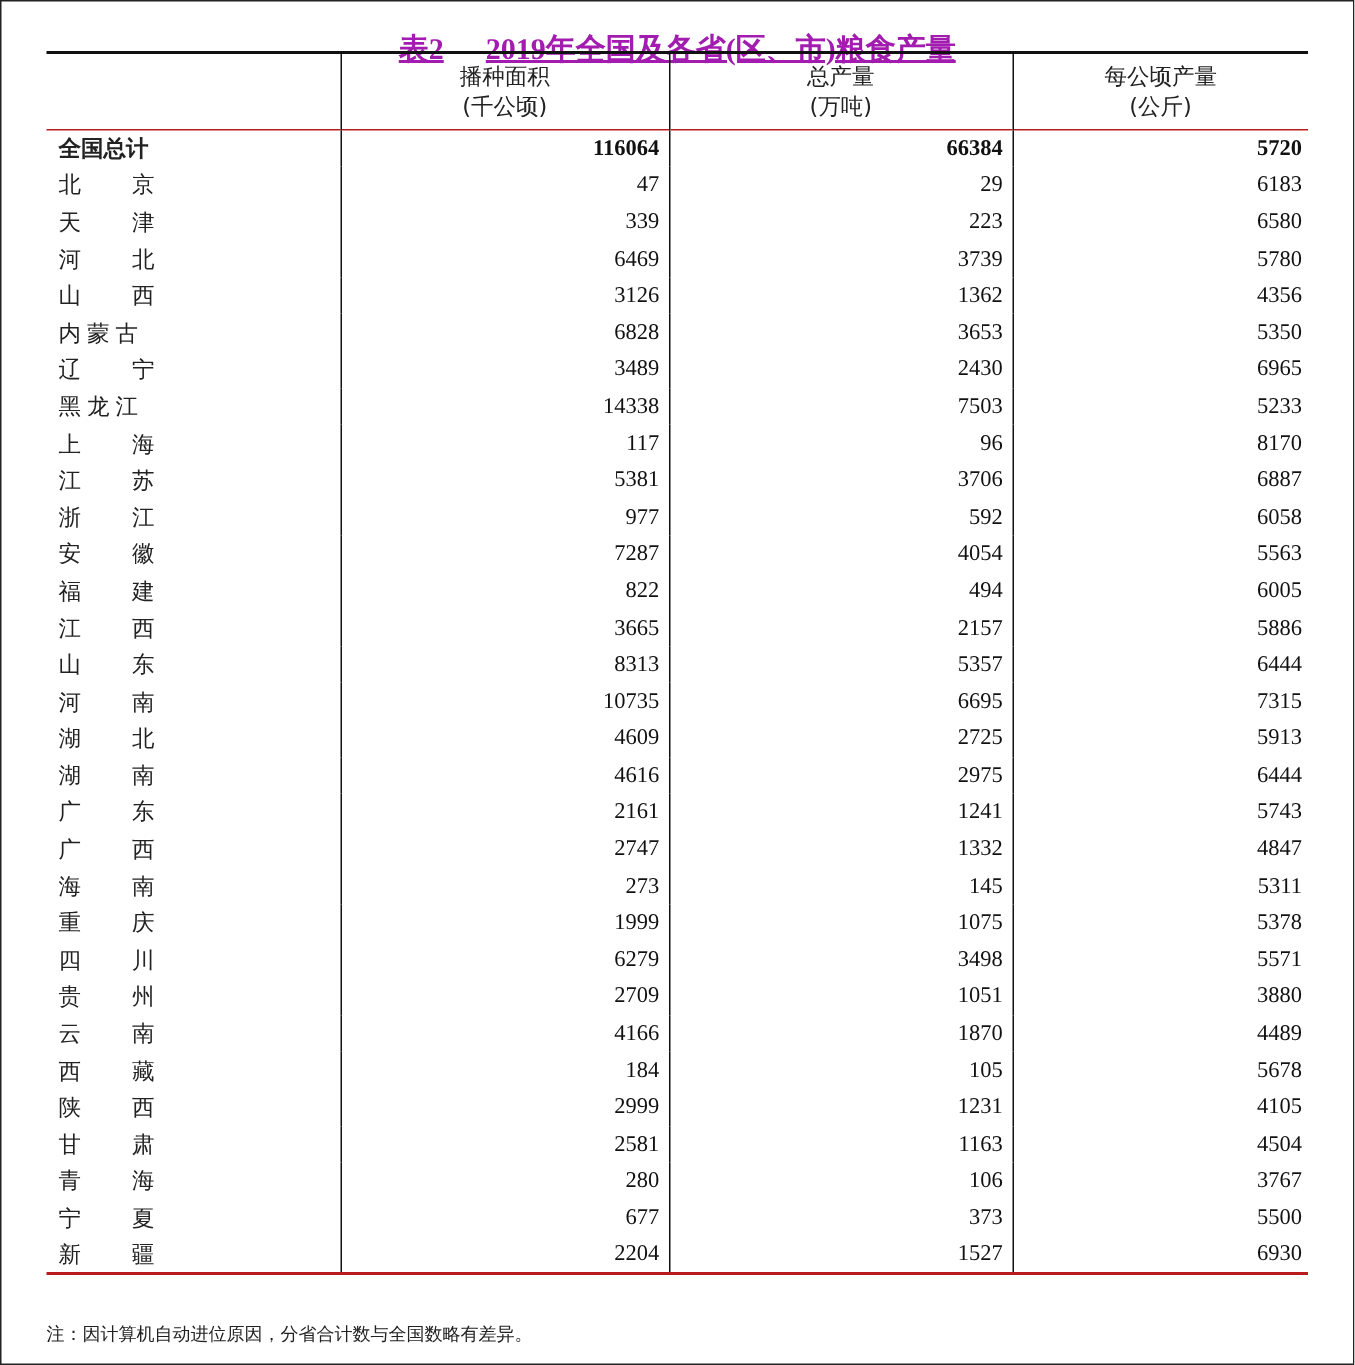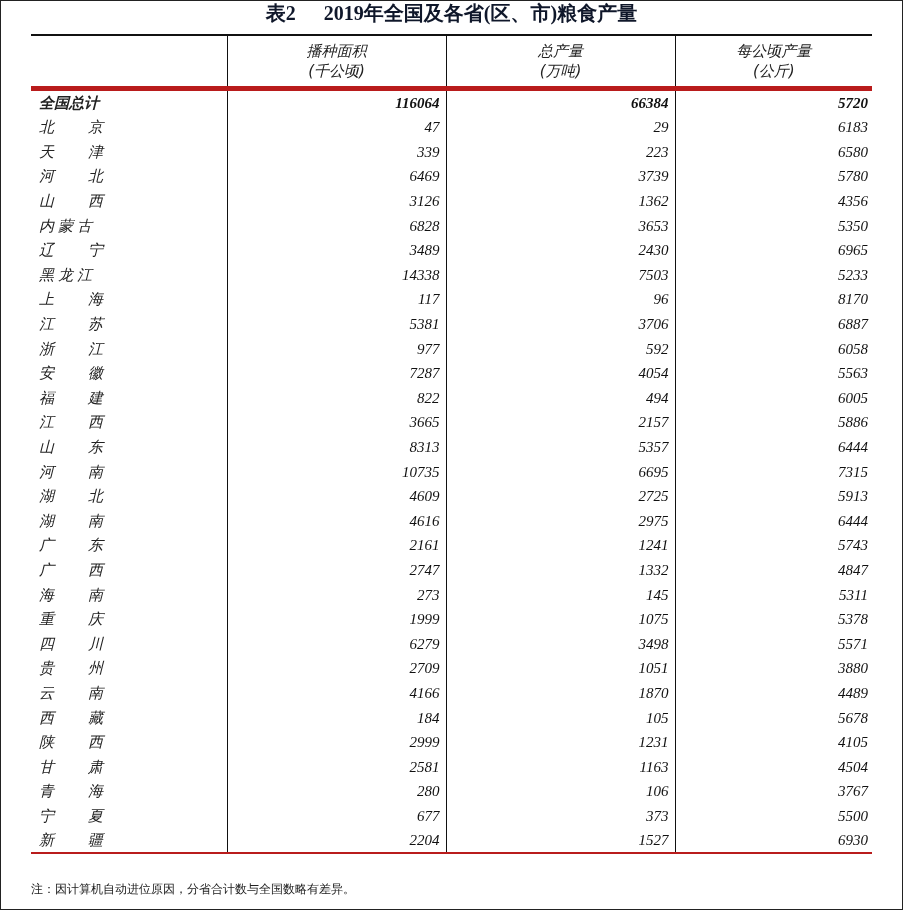--- a/index.html
+++ b/index.html
@@ -1,32 +1,32 @@
 <!DOCTYPE html>
 <html><head>
 <meta charset="utf-8">
 <style>
   html, body { margin: 0; padding: 0; background: #ffffff; }
   body { width: 903px; height: 910px; position: relative; overflow: hidden;
          font-family: "Liberation Serif", "DejaVu Serif", serif; color: #111; }
   .frame { position: absolute; left: 0; top: 0; width: 901px; height: 908px;
            border: 1px solid #222; }
-  .title { position: absolute; left: 0; top: 0; width: 903px; text-align: center;
-           font-size: 20px; line-height: 26px; font-weight: bold; color: #0f172a; }
+  .title { position: absolute; left: 0; top: 20px; width: 903px; text-align: center;
+           font-size: 20px; line-height: 26px; font-weight: bold; color: #a21caf; text-decoration: underline; }
   .title .tno { margin-right: 28px; }
   .title .tname { font-weight: bold; }
   table { position: absolute; left: 31px; top: 34px; width: 841px;
           border-collapse: collapse; table-layout: fixed; }
   col.c0 { width: 196px; } col.c1 { width: 219px; } col.c2 { width: 229px; } col.c3 { width: 197px; }
-  thead tr { border-top: 2px solid #111; border-bottom: 5px solid #b91c1c; font-style: italic; }
+  thead tr { border-top: 2px solid #111; border-bottom: 1px solid #b91c1c; }
   thead th { height: 50px; font-weight: normal; font-size: 15px; line-height: 20px;
              text-align: center; vertical-align: middle; color: #222;
              font-family: "DejaVu Sans", sans-serif; padding: 0; }
   th + th, td + td { border-left: 1px solid #111; }
-  tbody tr { height: 24.6px; font-style: italic; }
+  tbody tr { height: 24.6px; }
   tbody tr:last-child { border-bottom: 2px solid #b91c1c; }
   td { padding: 0 4px 0 8px; font-size: 15px; line-height: 24px; white-space: nowrap; }
   td.name { font-family: "DejaVu Sans", sans-serif; font-size: 15px; color: #222; }
   td.num { text-align: right; padding-right: 6px; }
   td.num.c3v { padding-right: 4px; }
   tr.total td { font-weight: bold; }
   tr.total td.name { font-weight: bold; }
   .nm-spread { display: inline-block; width: 64px; text-align: justify; text-align-last: justify; }
   .note { position: absolute; left: 31px; top: 879px; font-size: 12px; line-height: 20px;
           font-family: "DejaVu Serif", serif; color: #222; }

